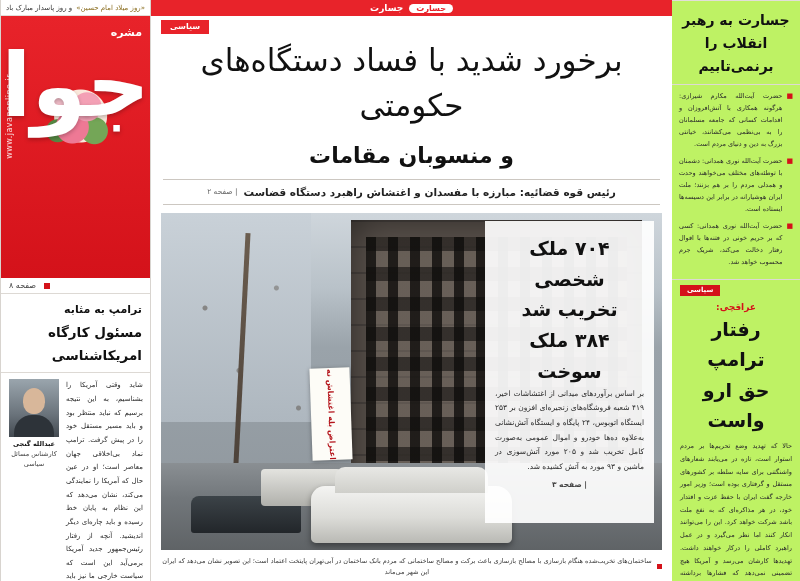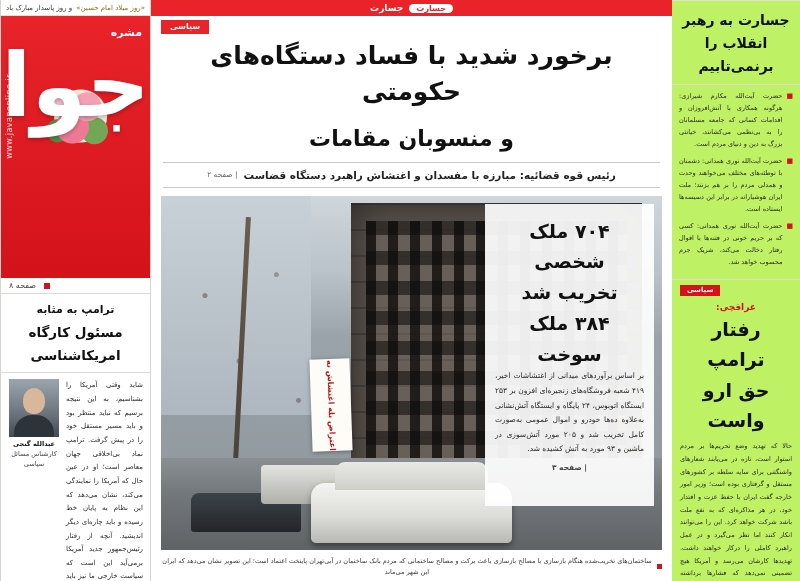--- a/index.html
+++ b/index.html
@@ -104,21 +104,20 @@
     justify-content: flex-end;
     gap: 8px;
     padding: 3px 8px;
     border-bottom: 1px solid #ddd9d4;
     font-size: 8px;
     color: #444;
   }
   .dot-sq { width: 6px; height: 6px; background: #d4121a; display: inline-block; }
   .mast-headline {
     padding: 7px 8px 6px 8px;
-    text-align: center;
     border-bottom: 1px solid #ddd9d4;
   }
   .mast-headline .kicker {
     font-size: 11px;
     color: #111;
     font-weight: bold;
     line-height: 1.6;
   }
   .mast-headline .main {
     font-size: 13.5px;
@@ -221,22 +220,22 @@
     color: #fff;
     font-size: 8px;
     font-weight: bold;
     padding: 2px 9px 3px 9px;
   }
   .lead-head {
     padding: 4px 12px 0 12px;
     text-align: center;
   }
   .lead-head .l1 {
-    font-size: 25px;
-    font-weight: bold;
+    font-size: 31px;
+    font-weight: normal;
     color: #111;
     line-height: 1.45;
     letter-spacing: -.5px;
   }
   .lead-head .l2 {
     font-size: 22px;
     font-weight: bold;
     color: #111;
     line-height: 1.5;
     margin-top: 11px;

